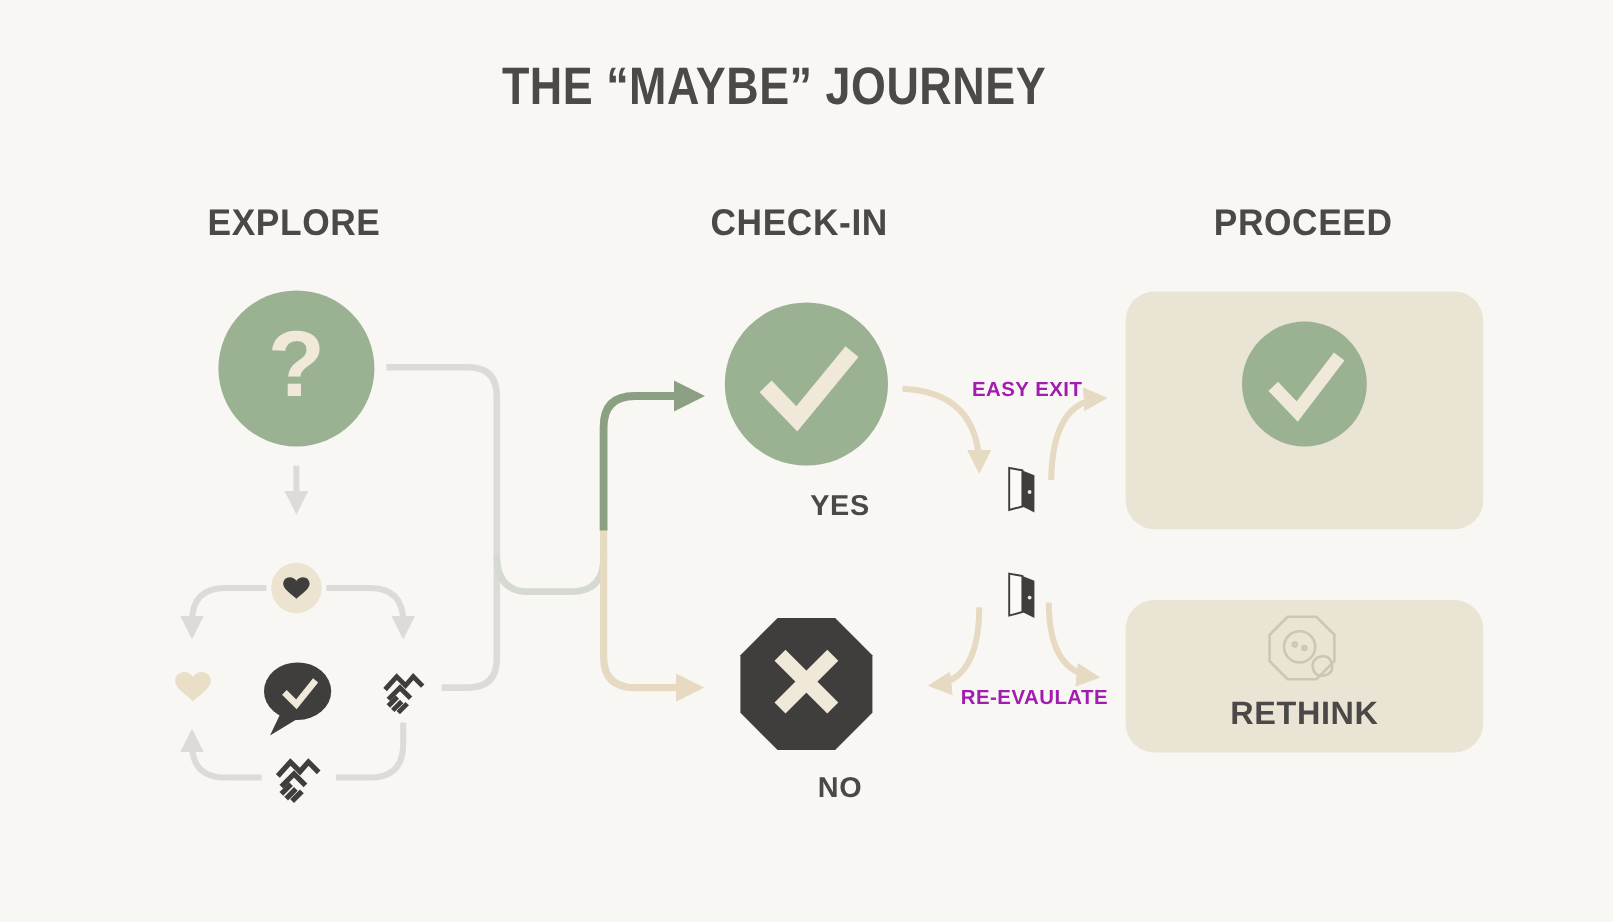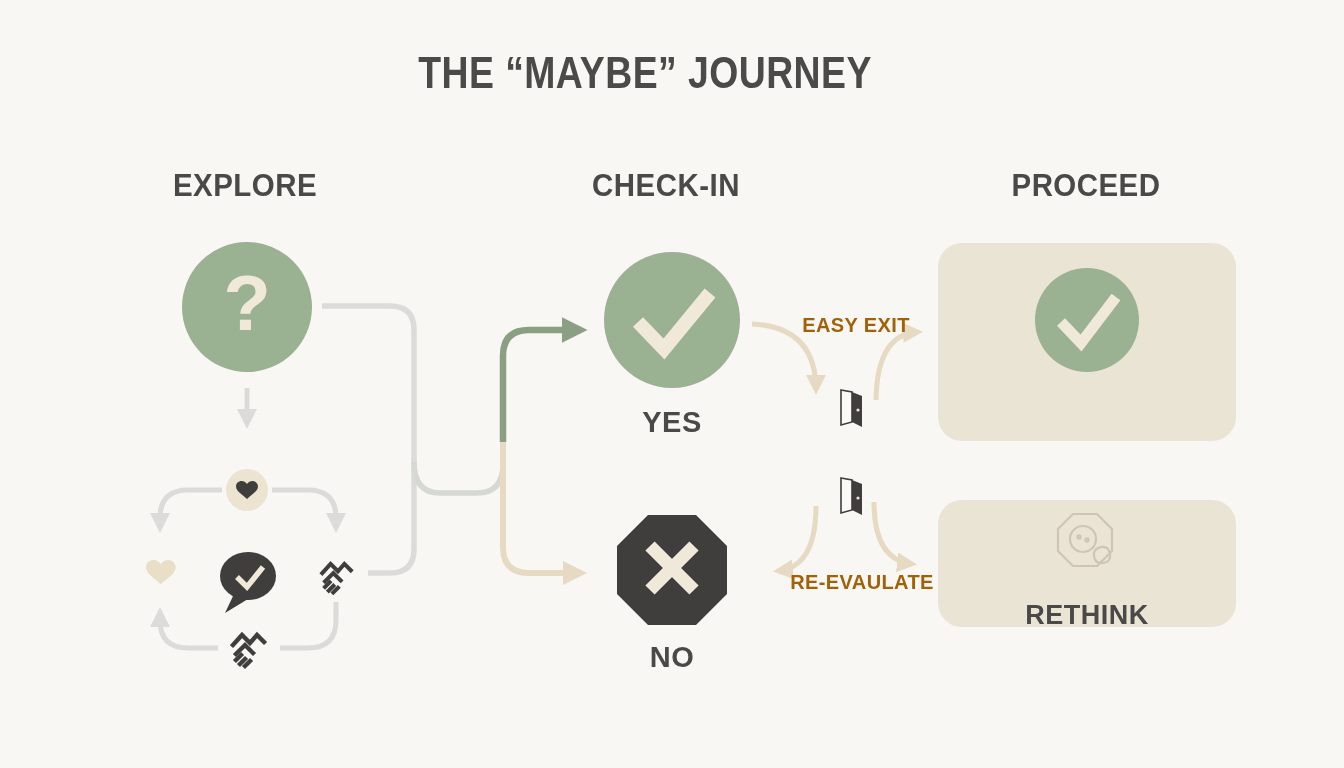--- a/index.html
+++ b/index.html
@@ -14,23 +14,23 @@
   svg.layer{position:absolute;left:0;top:0;width:1344px;height:768px;}
   .lbl{
     position:absolute;transform:translate(-50%,-50%);
     white-space:nowrap;font-weight:bold;color:#4a4947;
   }
   .title{
     left:645px;top:73px;font-size:44px;letter-spacing:.5px;
     transform:translate(-50%,-50%) scaleX(.85);color:#4b4a48;
   }
   .colhdr{font-size:31px;letter-spacing:.5px;transform:translate(-50%,-50%) scaleX(.95);}
-  .nodelbl{font-size:29px;letter-spacing:.5px;}
+  .nodelbl{font-size:24px;letter-spacing:.5px;margin-left:28px;}
   .cardlbl{font-size:27px;letter-spacing:.5px;}
-  .smalllbl{font-size:20px;letter-spacing:.4px;color:#a16207;}
+  .smalllbl{font-size:17px;letter-spacing:.4px;color:#a21caf;}
   .qmark{
     left:247px;top:305px;font-size:78px;color:#f0e9da;
     transform:translate(-50%,-52%);
   }
   .card{
     position:absolute;background:#eae4d5;border-radius:24px;
   }
   .card.happy{left:938px;top:243px;width:298px;height:198px;}
   .card.rethink{left:938px;top:500px;width:298px;height:127px;}
 </style>
@@ -143,15 +143,15 @@
   <div class="lbl colhdr" style="left:1086px;top:186px;">PROCEED</div>
 
   <div class="lbl qmark">?</div>
 
   <div class="lbl nodelbl" style="left:672px;top:422px;">YES</div>
   <div class="lbl nodelbl" style="left:672px;top:657px;text-align:right;">NO</div>
 
   <div class="lbl smalllbl" style="left:856px;top:325px;">EASY EXIT</div>
   <div class="lbl smalllbl" style="left:862px;top:582px;">RE-EVAULATE</div>
 
-  <div class="lbl cardlbl" style="left:1087px;top:595px;margin-top:20px;">RETHINK</div>
+  <div class="lbl cardlbl" style="left:1087px;top:595px;">RETHINK</div>
 
 </div>
 
 </body></html>

